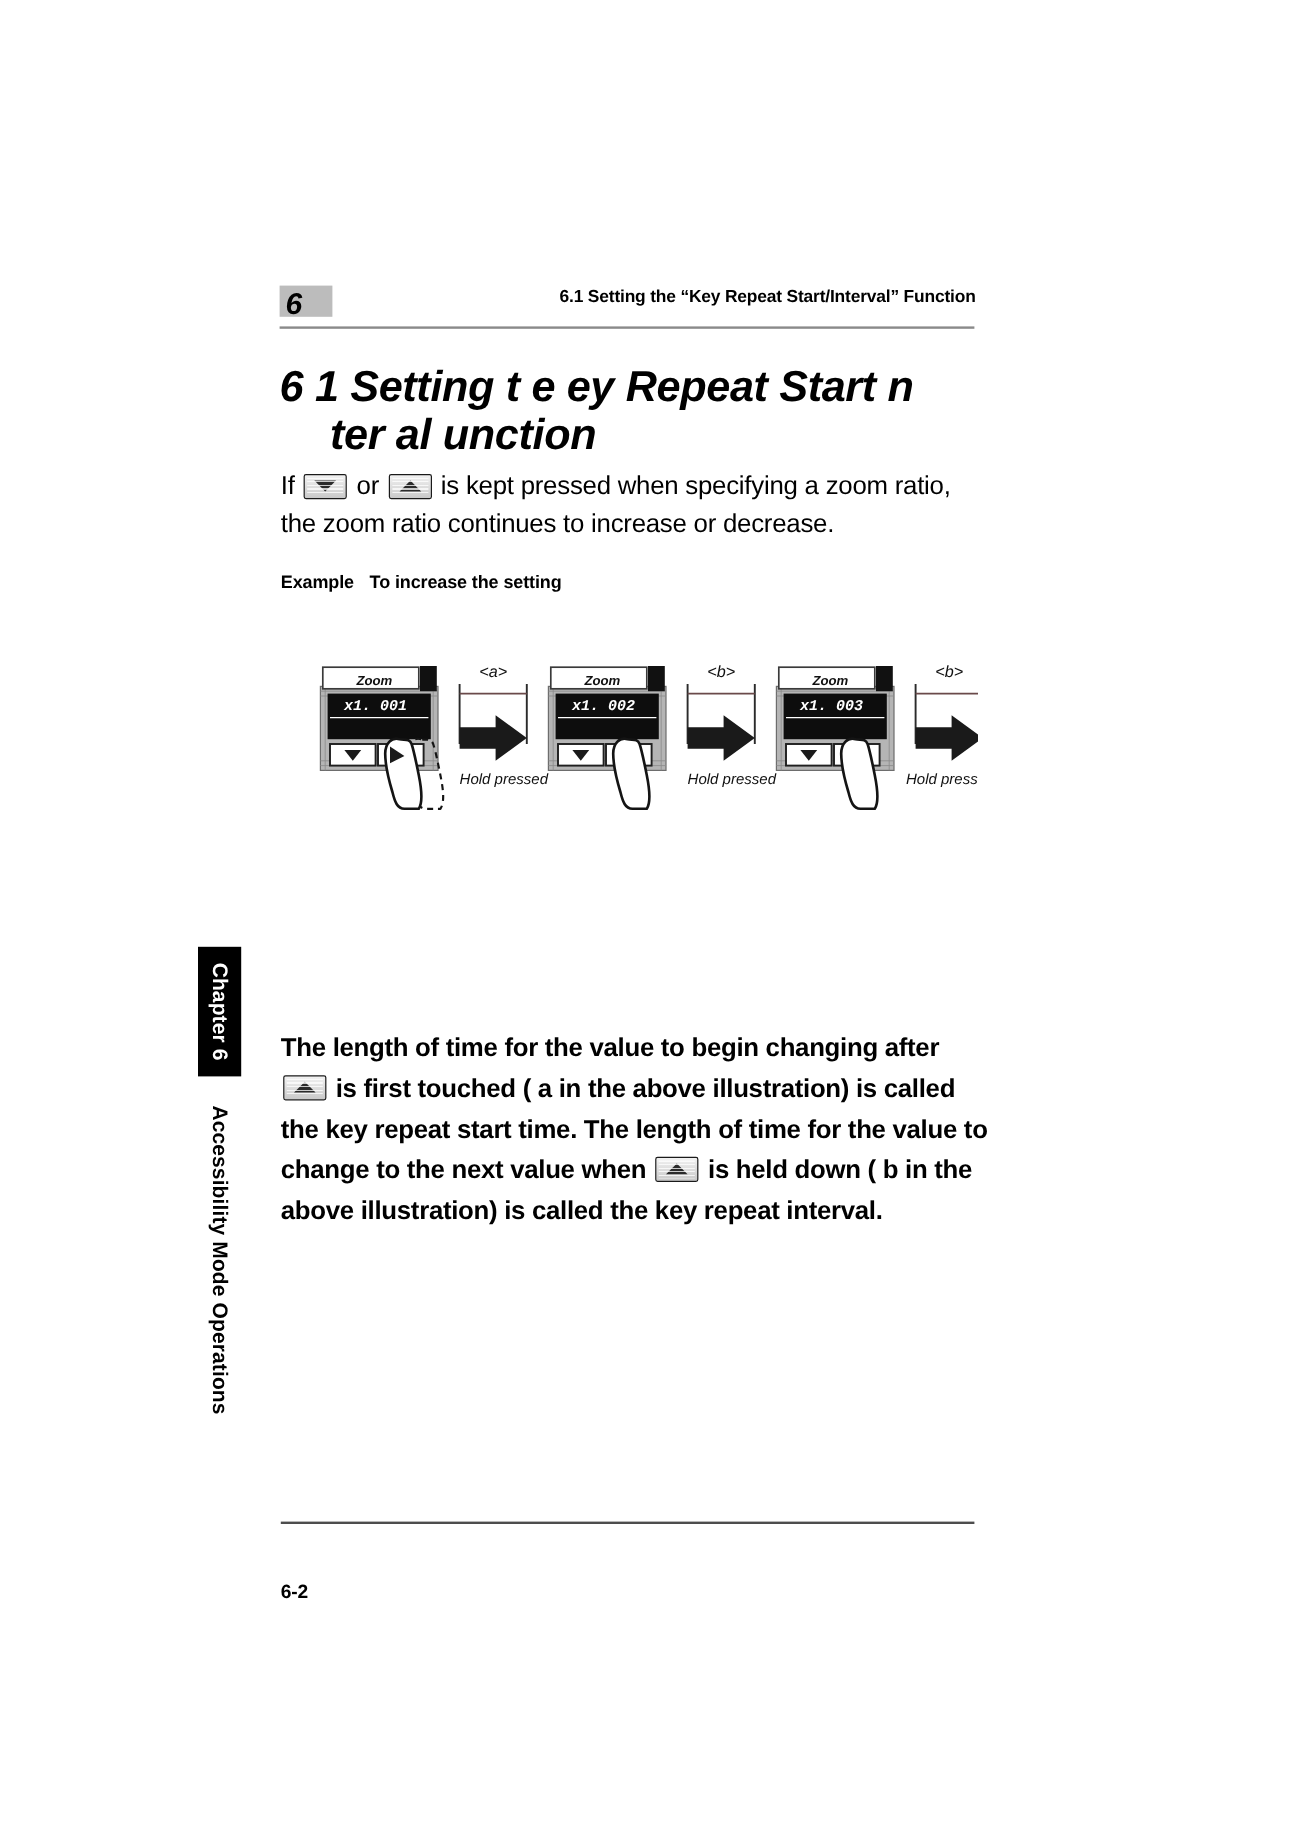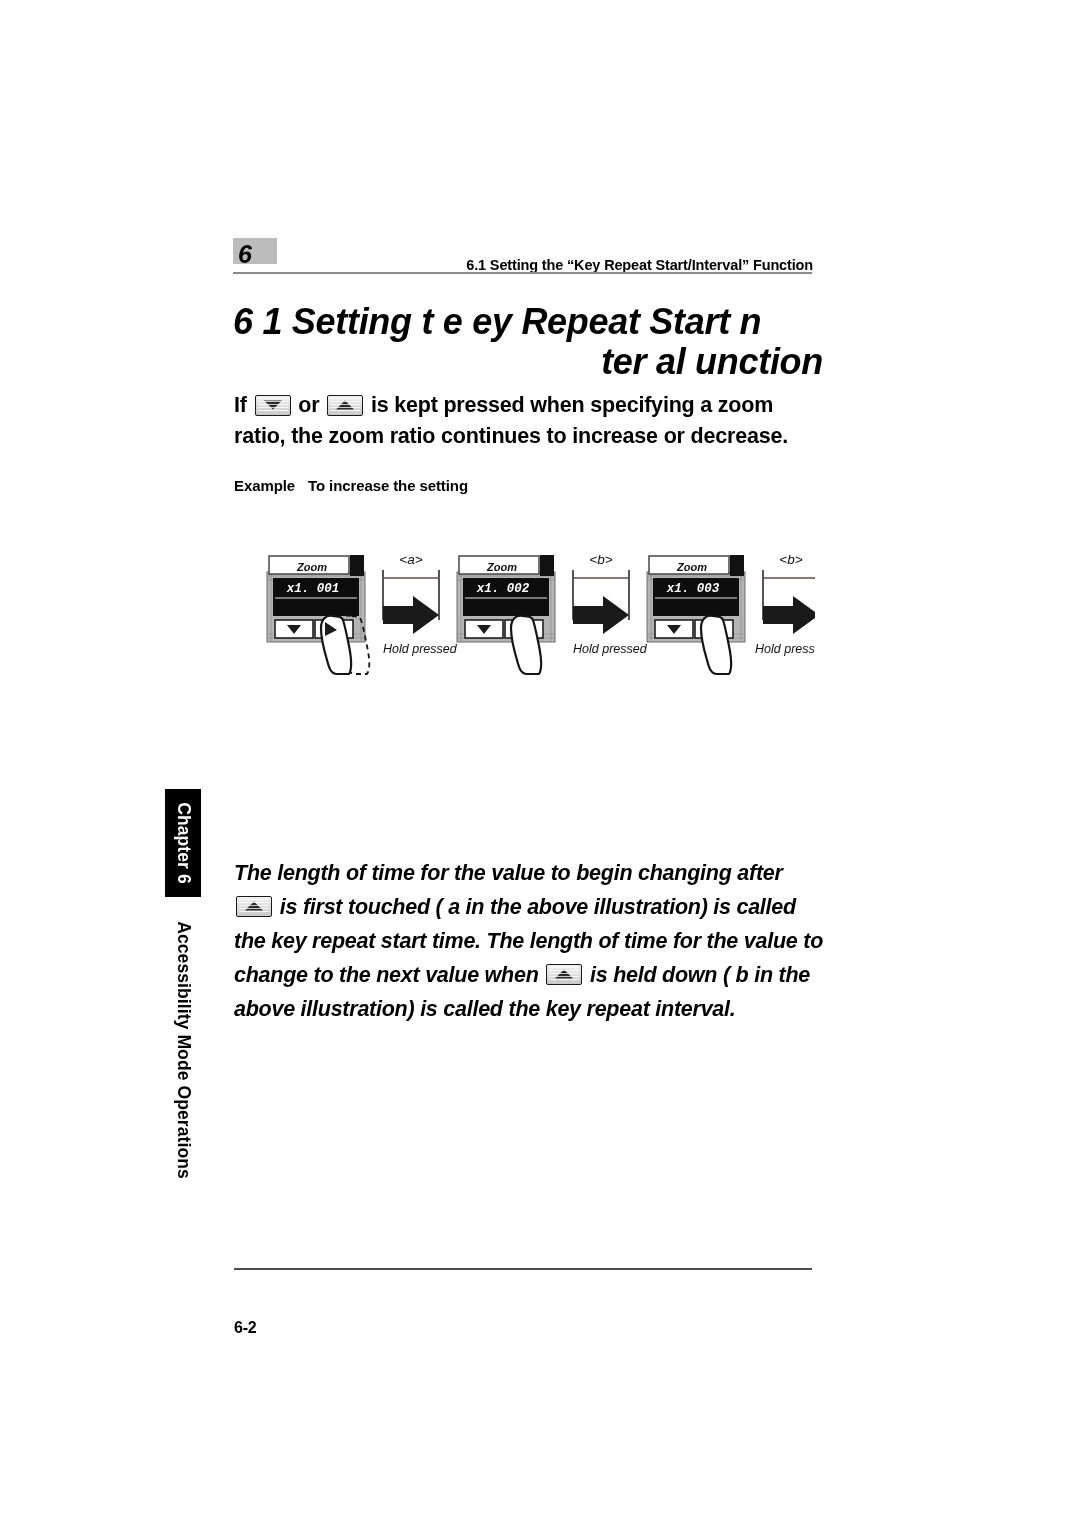--- a/index.html
+++ b/index.html
@@ -38,21 +38,21 @@
     top: 3px;
     font-size: 25px;
     font-weight: bold;
     font-style: italic;
     line-height: 26px;
     color: #000;
   }
   #header-title {
     position: absolute;
     right: 0;
-    top: 19px;
+    top: 2px;
     font-size: 14.5px;
     font-weight: bold;
     letter-spacing: -0.15px;
     white-space: nowrap;
   }
   #header-rule {
     position: absolute;
     left: 233px;
     top: 272px;
     width: 579px;
@@ -65,30 +65,30 @@
     position: absolute;
     left: 233px;
     top: 278px;
     width: 590px;
     font-size: 36px;
     font-weight: bold;
     font-style: italic;
     line-height: 40px;
     letter-spacing: -0.3px;
   }
-  #section-title .line2 { padding-left: 42px; display: block; text-align: right; }
+  #section-title .line2 { padding-left: 42px; display: block; }
 
   
   #intro-para {
     position: absolute;
     left: 234px;
     top: 368px;
     width: 585px;
     font-size: 21.5px;
-    font-weight: bold;
+    font-weight: normal;
     line-height: 31px;
     letter-spacing: -0.2px;
   }
   #example-line {
     position: absolute;
     left: 234px;
     top: 477px;
     font-size: 15px;
     font-weight: bold;
     letter-spacing: -0.1px;
@@ -160,21 +160,20 @@
   
   #body-para {
     position: absolute;
     left: 234px;
     top: 834px;
     width: 590px;
     font-size: 21.5px;
     font-weight: bold;
     line-height: 34px;
     letter-spacing: -0.25px;
-    font-style: italic;
   }
   #body-para .keyicon { vertical-align: -3px; }
 
   
   #side-tab {
     position: absolute;
     left: 165px;
     top: 789px;
     width: 36px;
     height: 108px;

